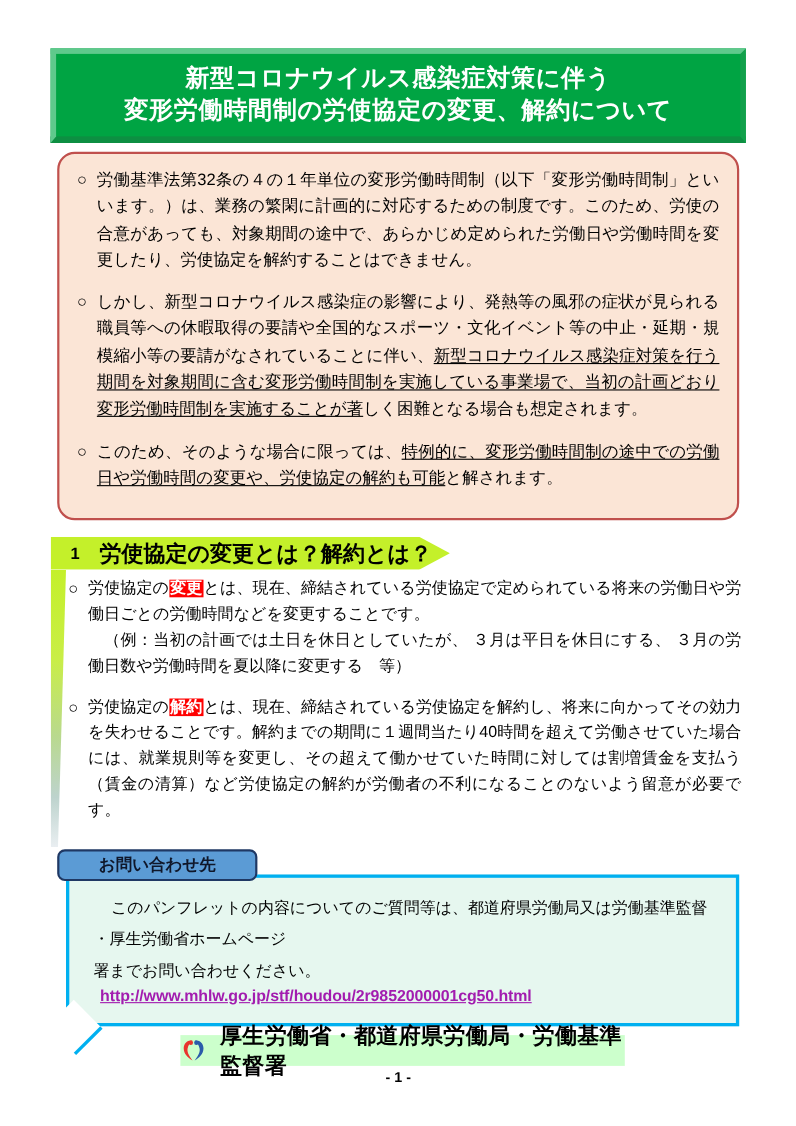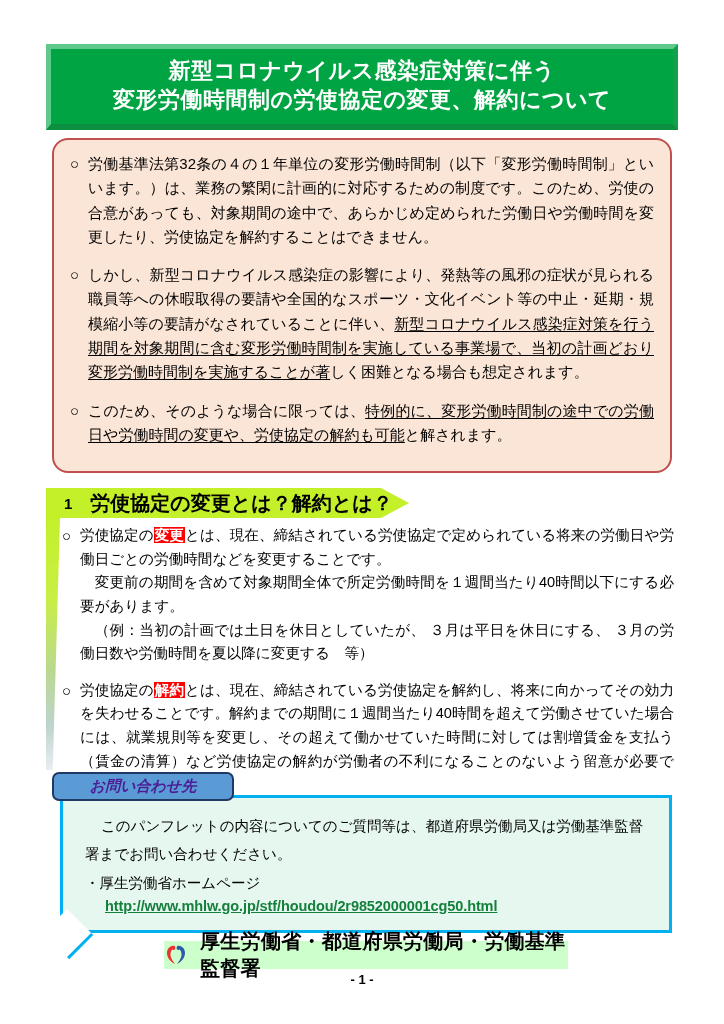--- a/index.html
+++ b/index.html
@@ -136,21 +136,21 @@
     width: 182px; height: 29px;
     background: #5b9bd5;
     border: 2px solid #1f3864;
     border-radius: 7px;
     display: flex;
     align-items: center;
     justify-content: center;
     z-index: 3;
   }
   .contact-badge span {
-    font-size: 15px; font-weight: bold; color: #4c1d95; font-style: italic;
+    font-size: 15px; font-weight: bold; color: #0f172a;
   }
 
   
   .contact-box {
     position: absolute;
     left: 60px; top: 795px;
     width: 612px; height: 138px;
     background: #e6f7ef;
     border: 3px solid #00b0f0;
     padding: 14px 18px 10px 22px;
@@ -169,22 +169,22 @@
     font-size: 14.5px;
     font-weight: normal;
     color: #000000;
     line-height: 1.95;
     position: relative;
     z-index: 2;
   }
   .contact-line.first { text-indent: 1.1em; }
   .contact-url {
     display: inline-block;
-    margin-left: 20px;
-    color: #15803d;
+    margin-left: 6px;
+    color: #a21caf;
     font-weight: bold;
     font-size: 14.5px;
     text-decoration: underline;
     letter-spacing: -0.1px;
   }
 
   
   .footer-bar {
     position: absolute;
     left: 164px; top: 941px;
@@ -248,38 +248,38 @@
     <span class="sec-num">1</span>
     <span class="sec-title">労使協定の変更とは？解約とは？</span>
   </div>
 
   <div class="side-bar"></div>
 
   <div class="sec-body">
 
     <div class="sec-item">
       <div class="circ">○</div>
-      <div class="sec-text"><span>労使協定の</span><span class="hl">変更</span><span>とは、現在、締結されている労使協定で定められている将来の労働日や労働日ごとの労働時間などを変更することです。</span><span class="indent">変更前の期間を含めて対象期間全体で所定労働時間を１週間当たり40時間以下にする必要があります。</span><span class="indent">（例：当初の計画では土日を休日としていたが、 ３月は平日を休日にする、 ３月の労働日数や労働時間を夏以降に変更する　等）</span></div>
+      <div class="sec-text"><span>労使協定の</span><span class="hl">変更</span><span>とは、現在、締結されている労使協定で定められている将来の労働日や労働日ごとの労働時間などを変更することです。</span><span class="indent">（例：当初の計画では土日を休日としていたが、 ３月は平日を休日にする、 ３月の労働日数や労働時間を夏以降に変更する　等）</span></div>
     </div>
 
     <div class="sec-item">
       <div class="circ">○</div>
       <div class="sec-text"><span>労使協定の</span><span class="hl">解約</span><span>とは、現在、締結されている労使協定を解約し、将来に向かってその効力を失わせることです。解約までの期間に１週間当たり40時間を超えて労働させていた場合には、就業規則等を変更し、その超えて働かせていた時間に対しては割増賃金を支払う（賃金の清算）など労使協定の解約が労働者の不利になることのないよう留意が必要です。</span></div>
     </div>
 
   </div>
 
   <div class="contact-badge">
     <span>お問い合わせ先</span>
   </div>
 
   <div class="contact-box">
     <div class="contact-line first">このパンフレットの内容についてのご質問等は、都道府県労働局又は労働基準監督</div>
+    <div class="contact-line">・厚生労働省ホームページ</div>
     <div class="contact-line">署までお問い合わせください。</div>
-    <div class="contact-line">・厚生労働省ホームページ</div>
     <div>
       <a class="contact-url" href="#">http://www.mhlw.go.jp/stf/houdou/2r9852000001cg50.html</a>
     </div>
   </div>
 
   <div class="footer-bar">
     <span class="footer-logo">
       <svg viewBox="0 0 48 44" width="24" height="22" aria-hidden="true">
         <path d="M22 4 C14 2 6 8 6 18 C6 28 14 36 22 40 C16 32 12 26 13 19 C14 12 18 8 22 4 Z" fill="#e8352e"></path>
         <path d="M26 4 C34 2 42 8 42 18 C42 28 34 36 26 40 C32 32 36 26 35 19 C34 12 30 8 26 4 Z" fill="#2a5caa"></path>

